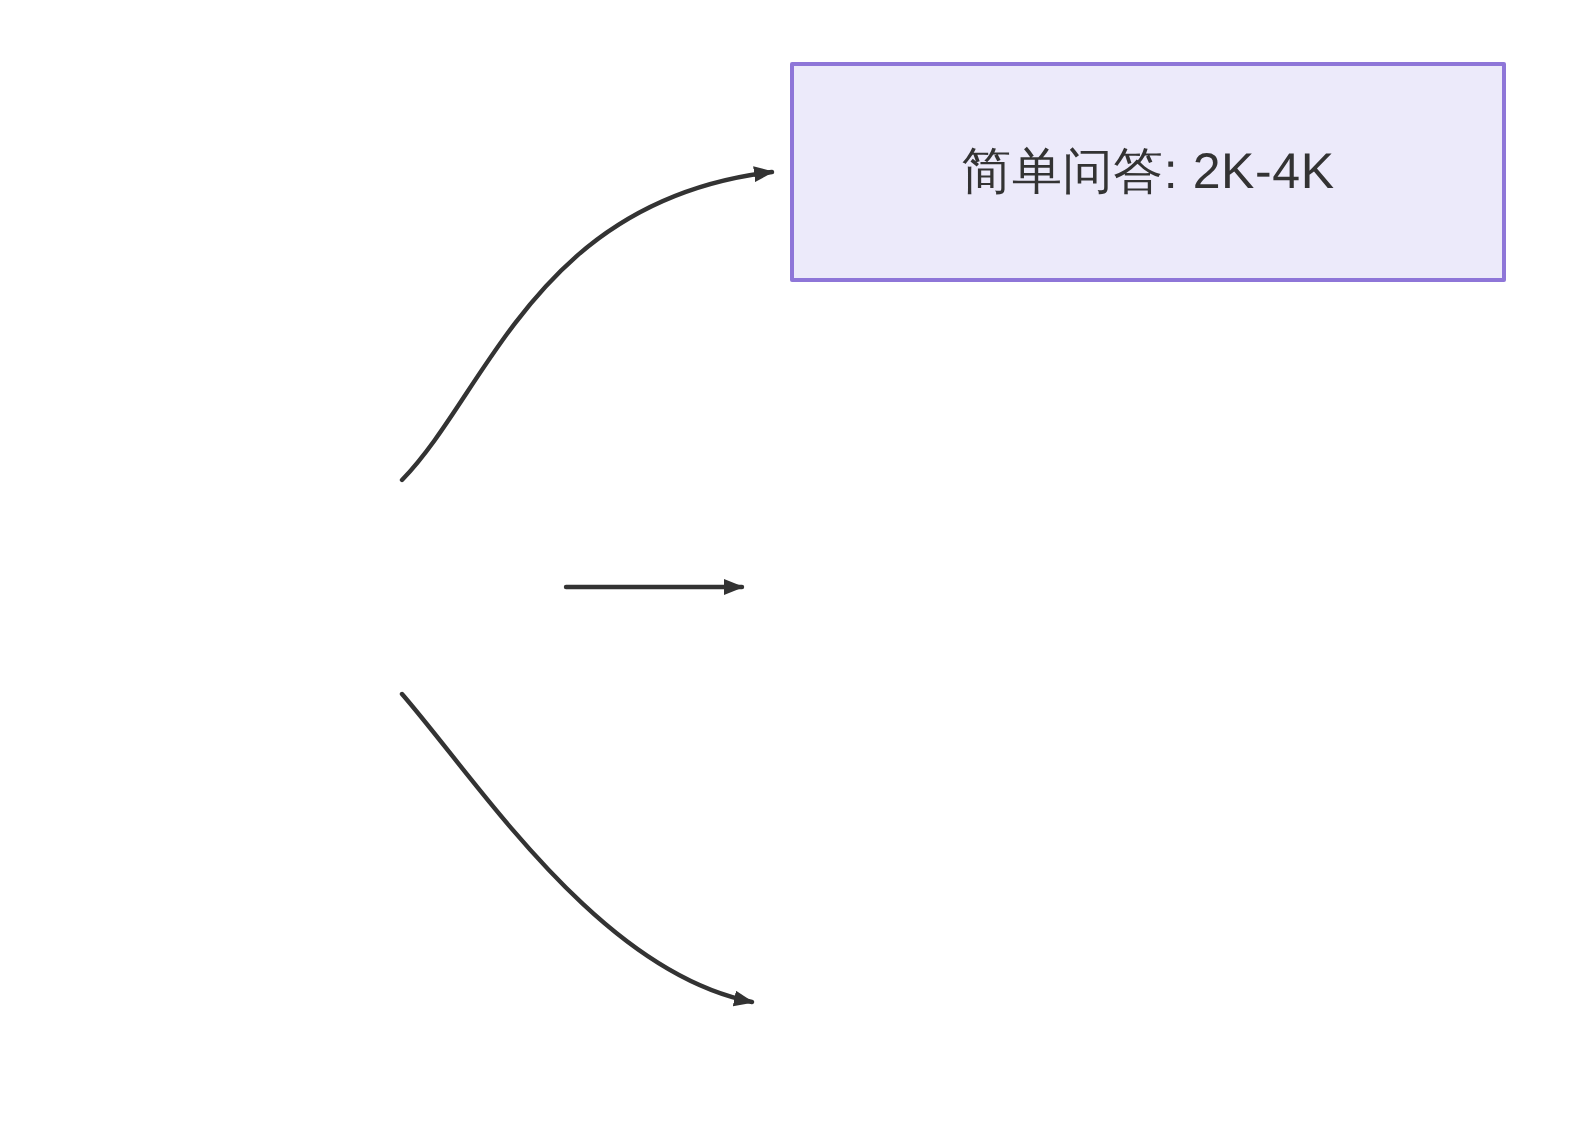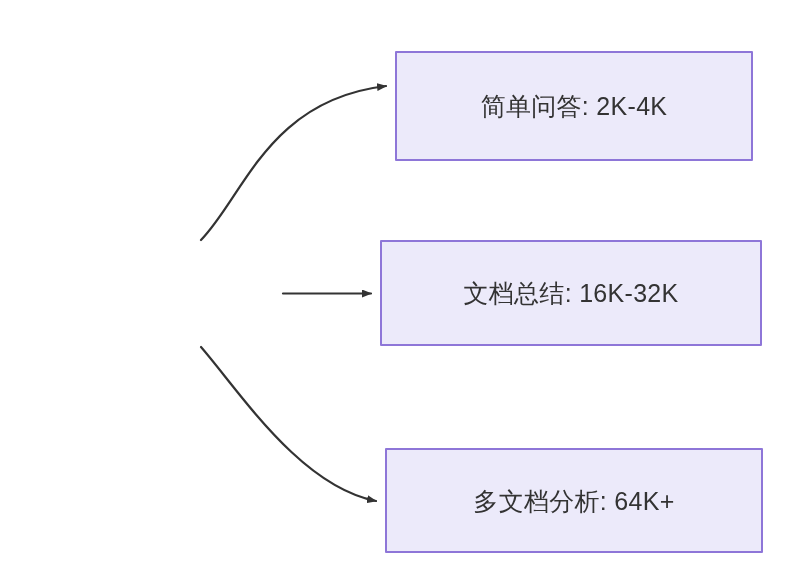--- a/index.html
+++ b/index.html
@@ -49,21 +49,20 @@
     left: 30px;
     top: 240px;
     width: 253px;
     height: 107px;
   }
   #node-simple-qa {
     left: 395px;
     top: 31px;
     width: 358px;
     height: 110px;
-    margin-top: 20px;
   }
   #node-doc-summary {
     left: 380px;
     top: 240px;
     width: 382px;
     height: 106px;
   }
   #node-multi-doc {
     left: 385px;
     top: 448px;
@@ -88,21 +87,15 @@
     <path d="M 283 293.5 L 371 293.5" fill="none" stroke="#333333" stroke-width="2.2" stroke-linecap="round" marker-end="url(#arrowhead)"></path>
 
     <path d="M 201 347 C 240 392 300 486 376 501" fill="none" stroke="#333333" stroke-width="2.2" stroke-linecap="round" marker-end="url(#arrowhead)"></path>
   </svg>
 
 
   <div class="node" id="node-simple-qa">
     <span class="node-label">简单问答: 2K-4K</span>
   </div>
 
-  <div class="node" id="node-doc-summary">
-    <span class="node-label">文档总结: 16K-32K</span>
-  </div>
 
-  <div class="node" id="node-multi-doc">
-    <span class="node-label">多文档分析: 64K+</span>
-  </div>
 
 </div>
 
 </body></html>

